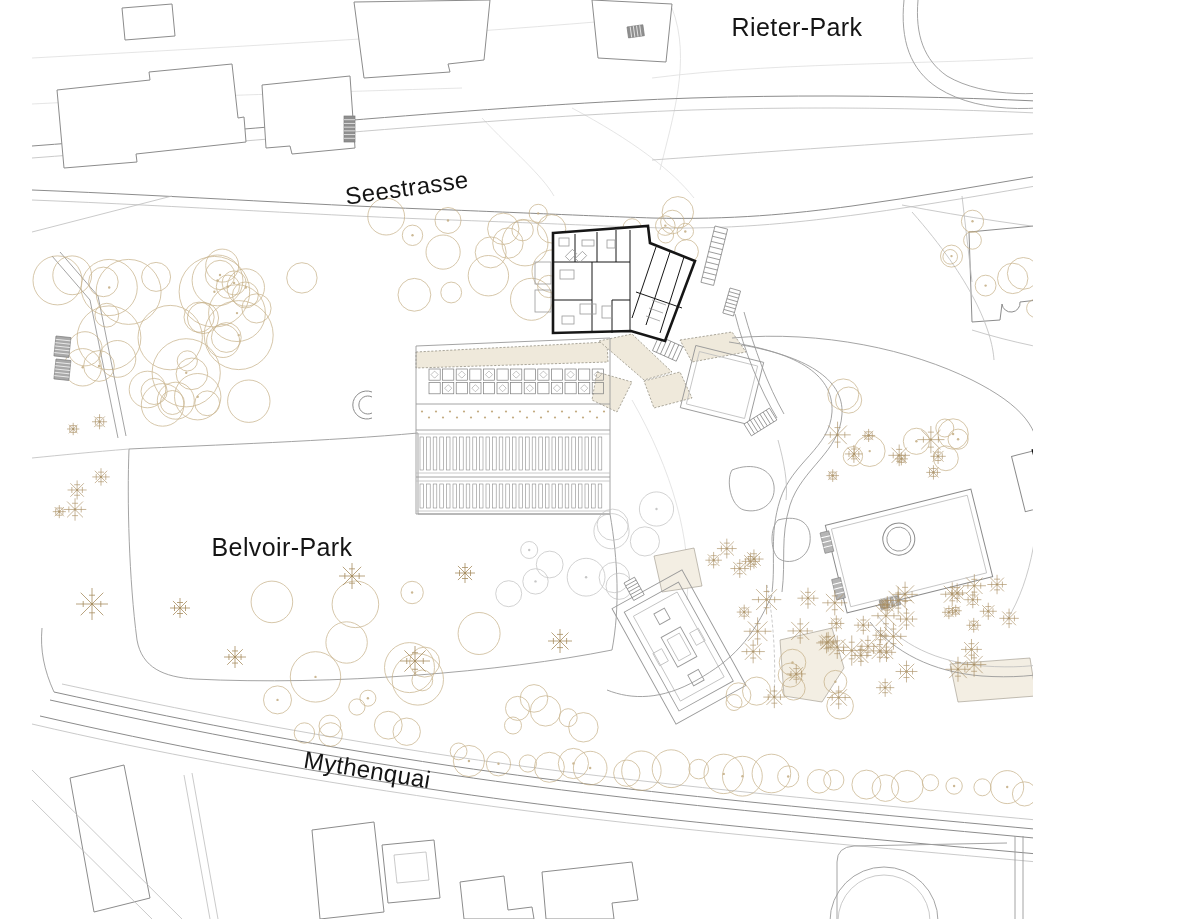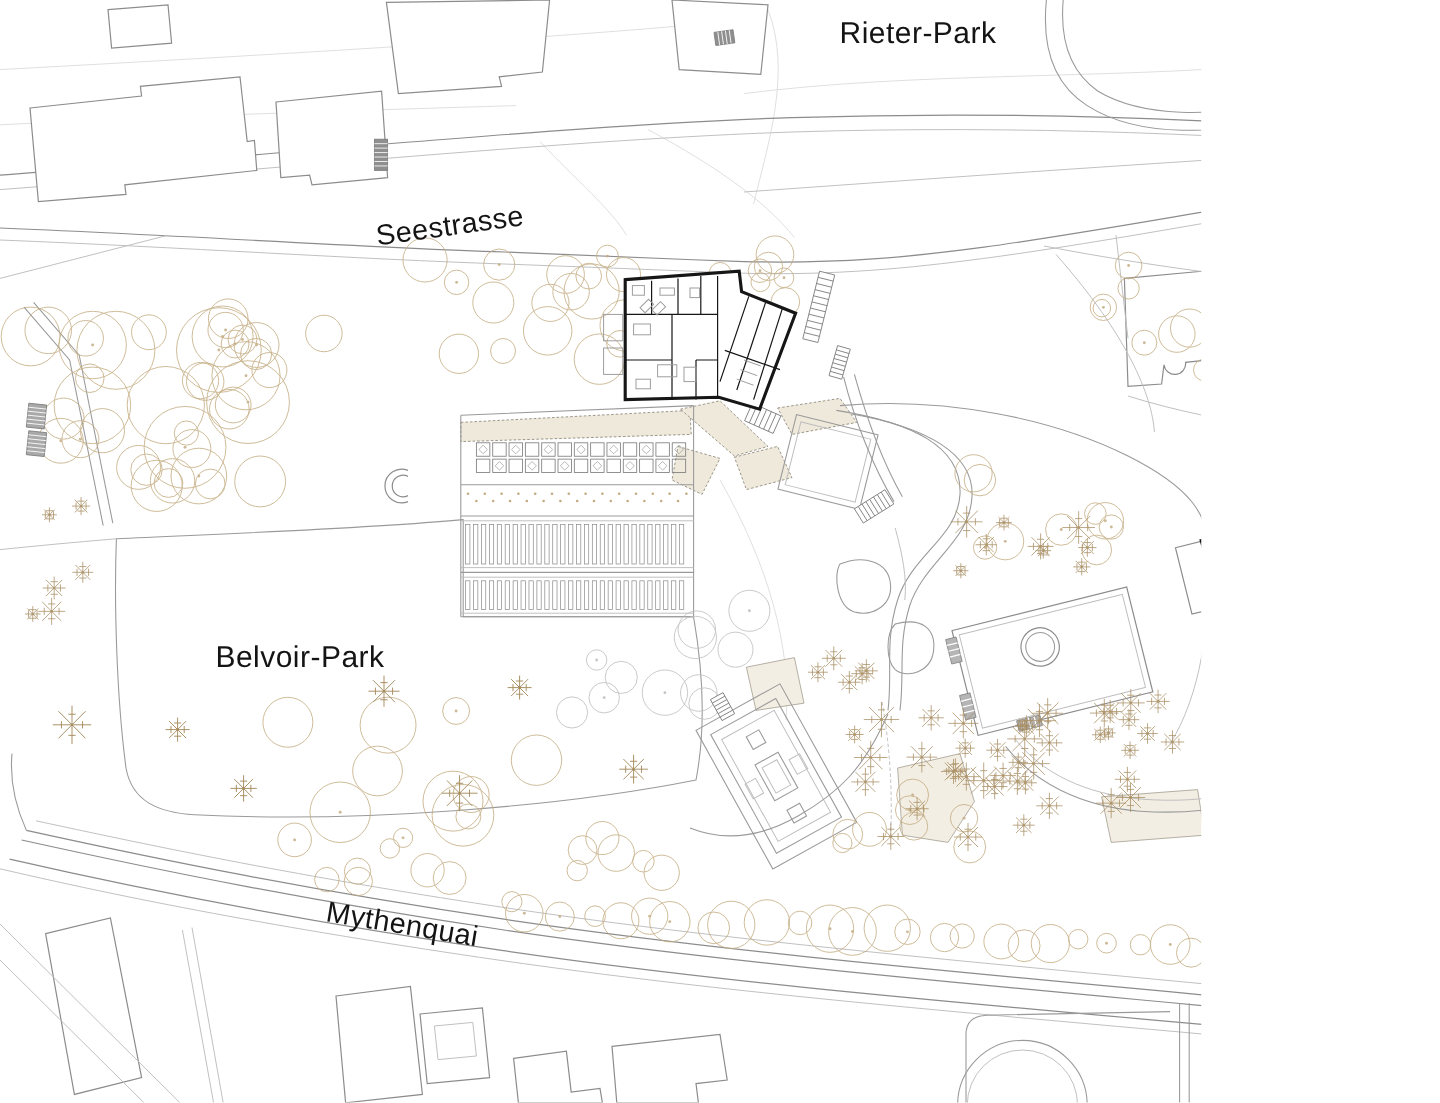--- a/index.html
+++ b/index.html
@@ -1,16 +1,16 @@
 <!DOCTYPE html>
 <html><head>
 <meta charset="utf-8">
 <style>
   html,body{margin:0;padding:0;background:#fff;}
-  .stage{position:relative;width:1001px;height:919px;background:#fff;overflow:hidden;}
+  .stage{position:relative;width:1001px;height:919px;background:#fff;overflow:hidden;margin-left:32px;}
   svg{display:block;}
   .ct{stroke:#dedede;stroke-width:.8;fill:none;}
   .lt{stroke:#bdbdbd;stroke-width:.8;fill:none;}
   .ln{stroke:#8c8c8c;stroke-width:1;fill:none;}
   .ln2{stroke:#9a9a9a;stroke-width:.9;fill:none;}
   .bld{fill:#ffffff;stroke:#8c8c8c;stroke-width:1;}
   .bed{fill:#efe9db;stroke:#8a8577;stroke-width:.7;stroke-dasharray:2.2 1.6;}
   .bedp{fill:#f3eee3;stroke:#9a9486;stroke-width:.6;}
   .ink{stroke:#161616;fill:none;}
   .furn{stroke:#9a9a9a;stroke-width:.8;fill:none;}

